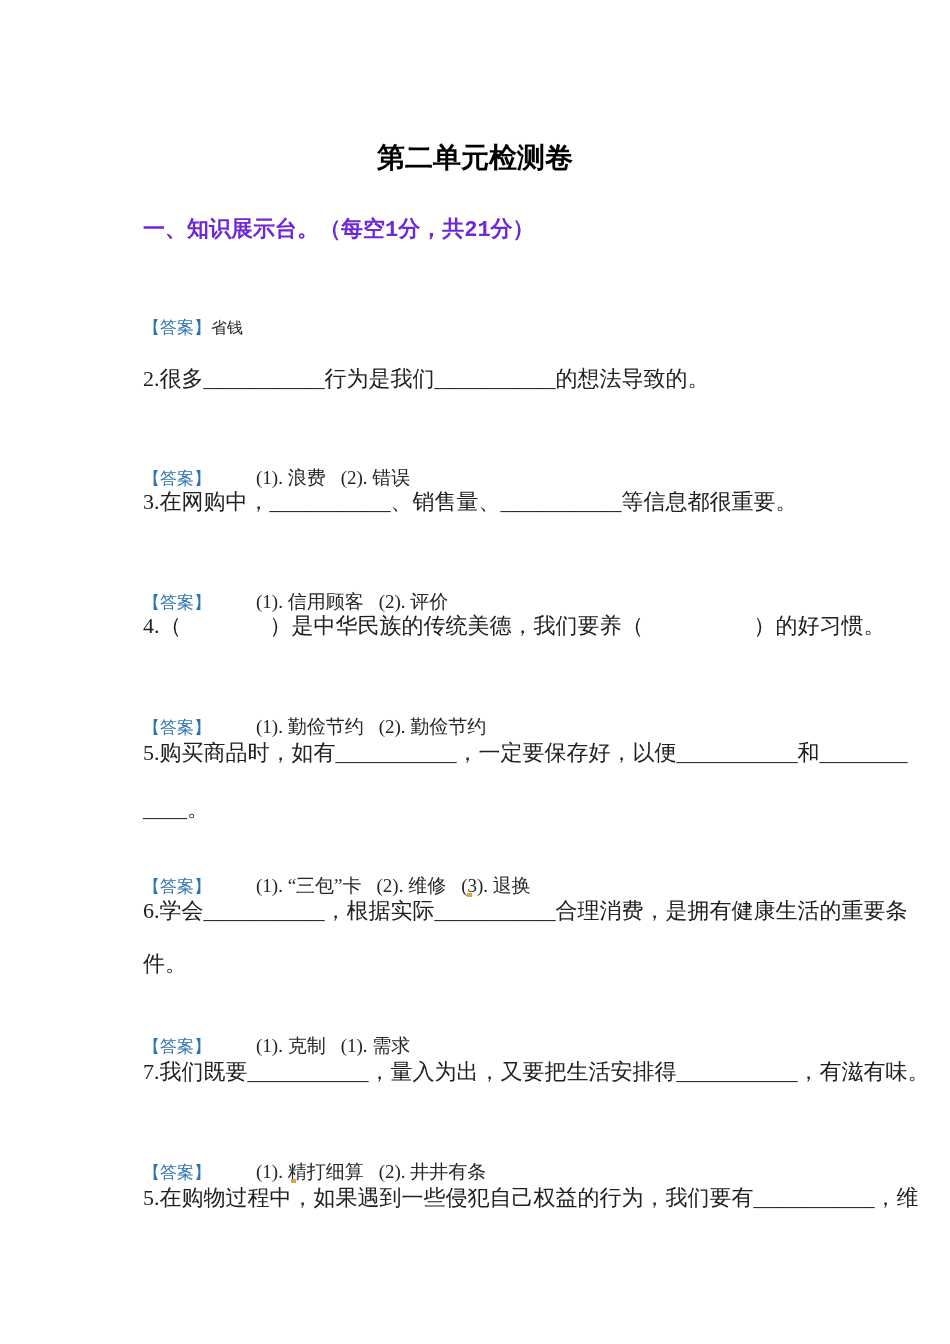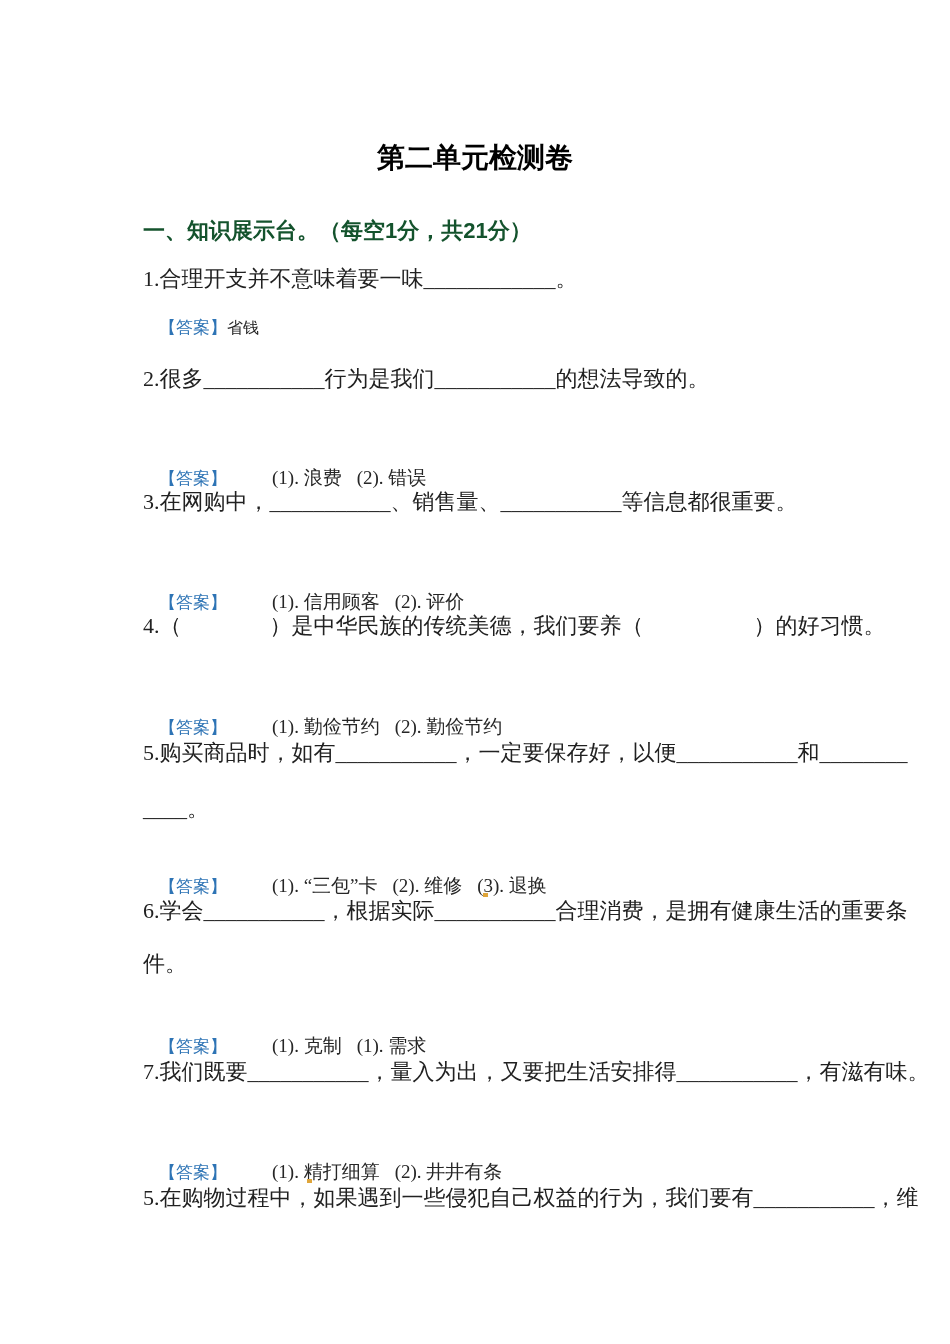--- a/index.html
+++ b/index.html
@@ -22,32 +22,31 @@
   }
   .doc-title{
     left:0;width:950px;
     text-align:center;
     font-family:"Liberation Sans", sans-serif;
     font-weight:bold;
     font-size:28px;
     color:#000000;
   }
   .section-heading{
-    font-family:Liberation Sans, sans-serif;
+    font-family:Liberation Mono, monospace;
     font-weight:bold;
     font-size:22px;
-    color:#14532d;
+    color:#6d28d9;
   }
   .answer-line{
     font-size:19px;
   }
   .answer-label{
     color:#2E74B5;
     font-size:17px;
-    margin-left:16px;
   }
   .answer-item{
     display:inline-block;
     margin-left:15px;
     position:relative;
     color:#262626;
   }
   .answer-item.first{margin-left:45px;margin-top:38px;}
   .answer-item.flush{margin-left:0;font-size:16px;}
   .annotation-dot{
@@ -61,21 +60,20 @@
 </style>
 </head>
 <body>
 
 <div class="page">
 
   <div class="line doc-title" style="top:143px">第二单元检测卷</div>
 
   <div class="line section-heading" style="top:216px">一、知识展示台。（每空1分，共21分）</div>
 
-  <div class="line" style="top:264px">1.合理开支并不意味着要一味____________。</div>
 
   <div class="line answer-line" style="top:312px">
     <span class="answer-label">【答案】</span><span class="answer-item flush">省钱</span>
   </div>
 
   <div class="line" style="top:364px">2.很多___________行为是我们___________的想法导致的。</div>
 
   <div class="line answer-line" style="top:425px">
     <span class="answer-label">【答案】</span><span class="answer-item first">(1). 浪费</span><span class="answer-item">(2). 错误</span>
   </div>

